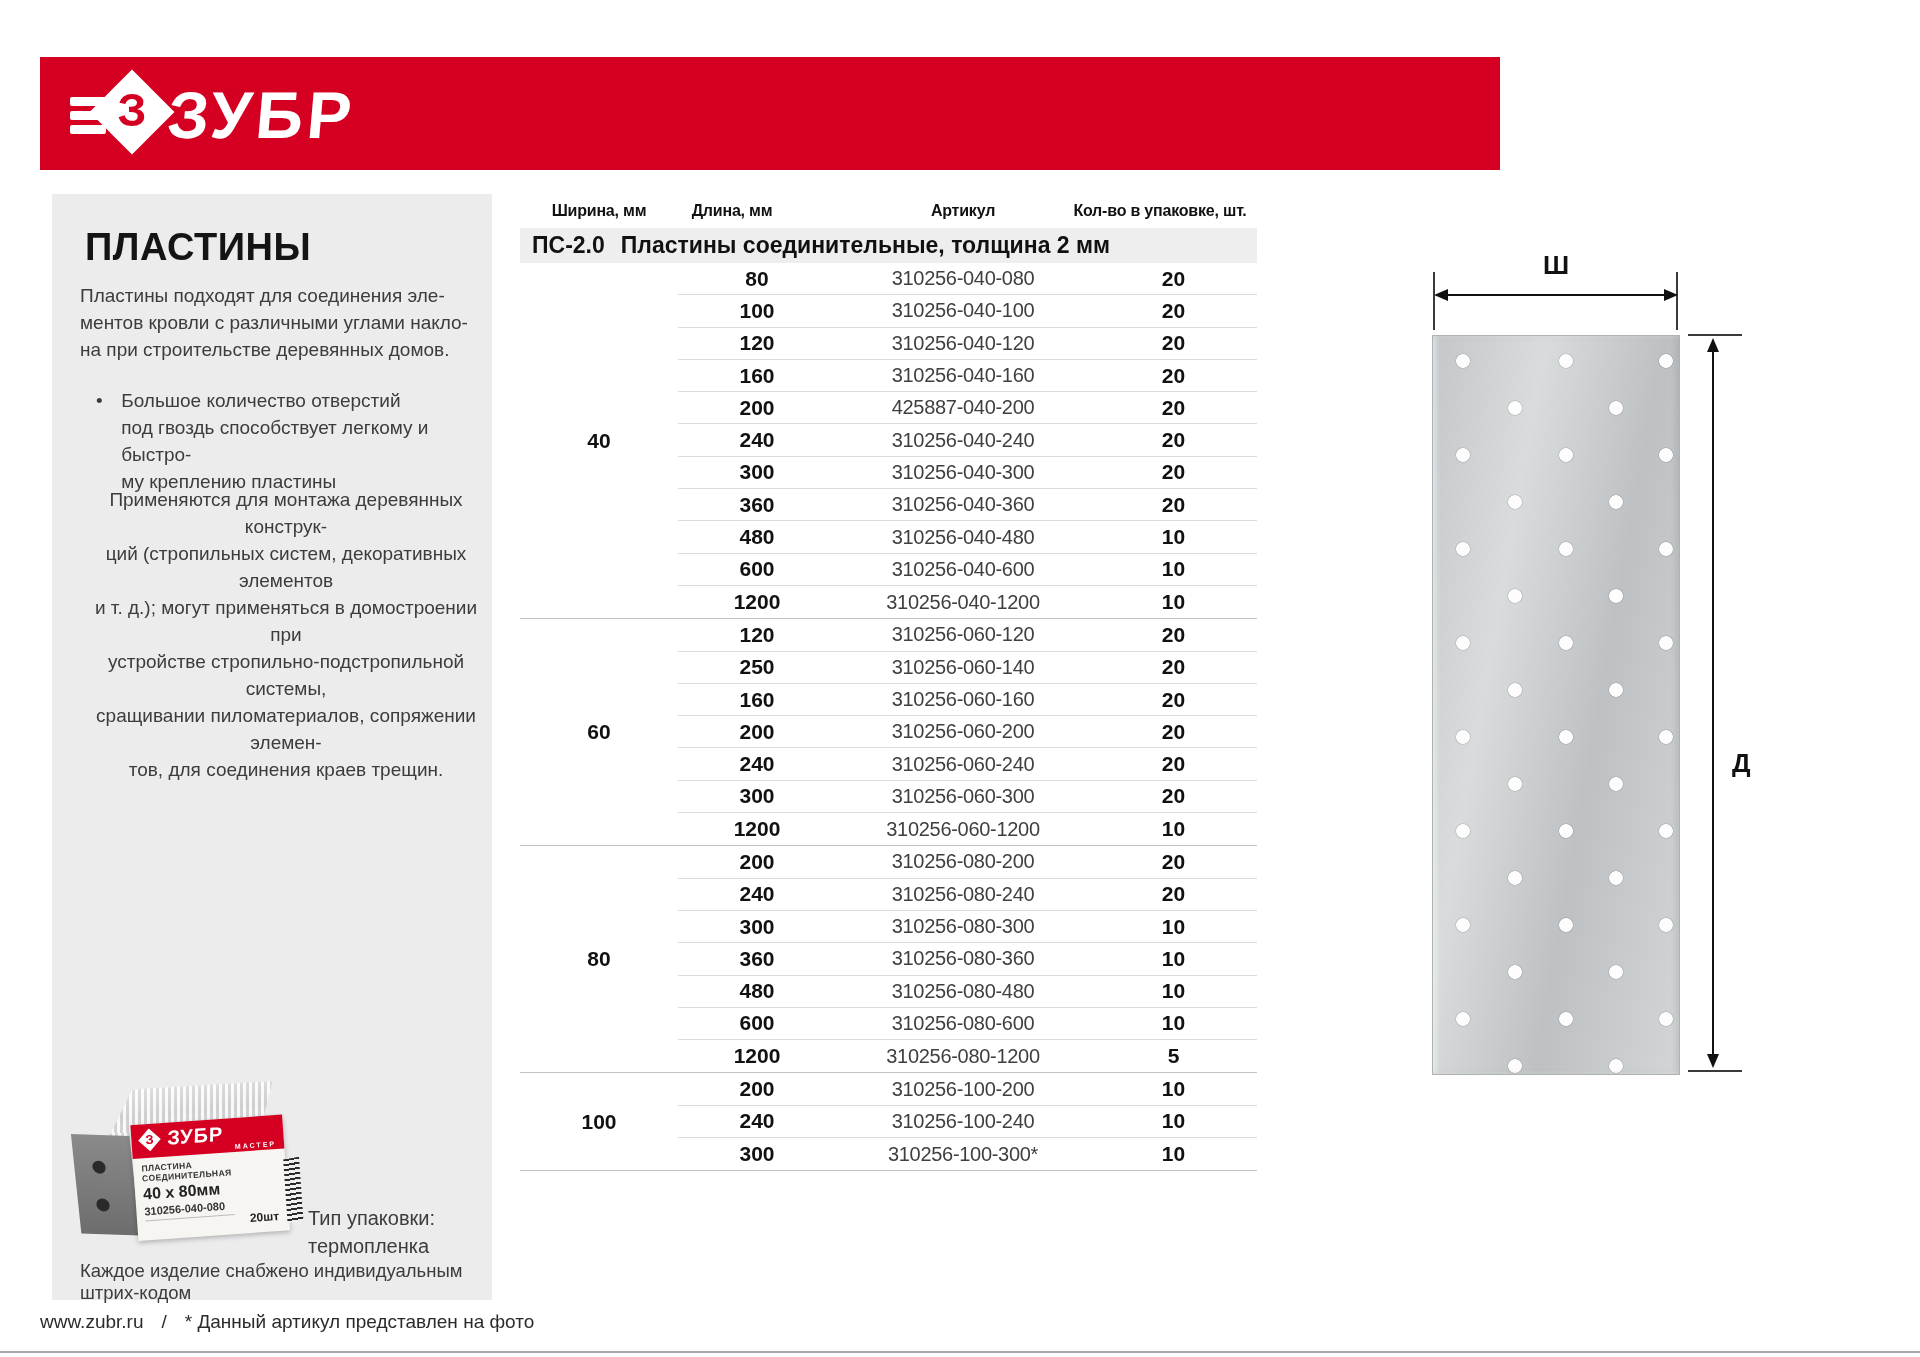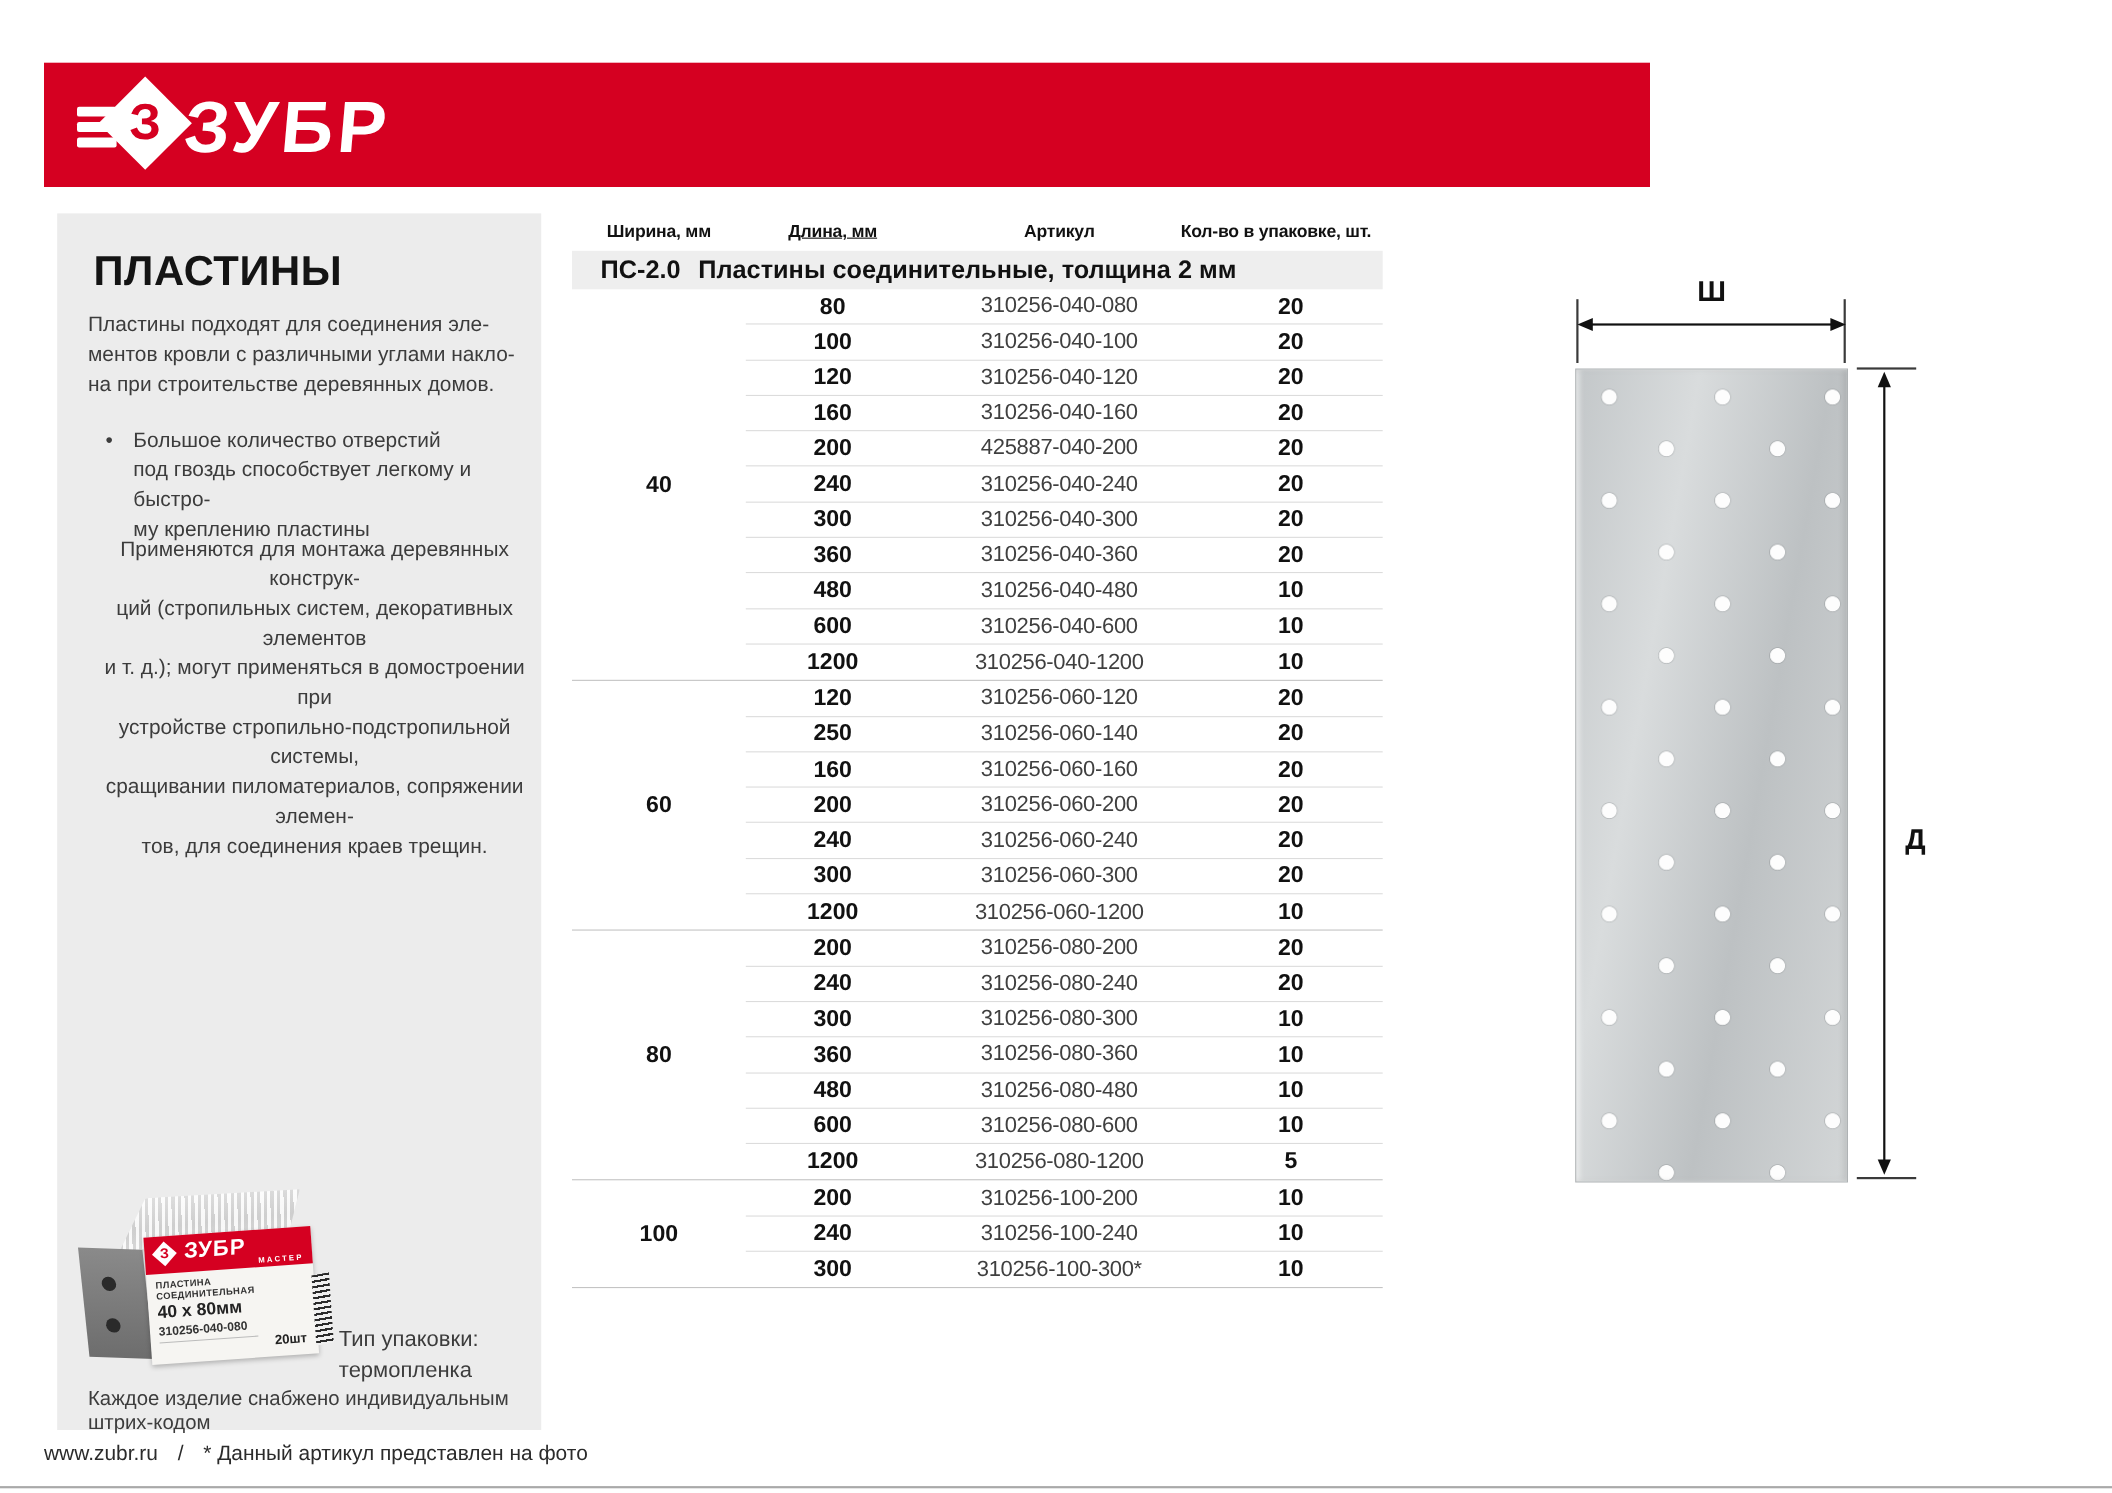--- a/index.html
+++ b/index.html
@@ -49,21 +49,21 @@
   .pkg-l2{margin:2px 8px 0;font-size:16px;font-weight:800;color:#222;}
   .pkg-l3{margin:2px 8px 0;padding-bottom:3px;font-size:11px;font-weight:700;color:#333;border-bottom:1px solid #bbb;width:90px;}
   .pkg-qty{position:absolute;right:10px;bottom:8px;font-size:12px;font-weight:800;color:#222;}
   .pkg-barcode{position:absolute;right:-14px;top:44px;width:16px;height:64px;background:
        repeating-linear-gradient(180deg,#2b2b2b 0 2px,#f0f0f0 2px 5px);transform:skewY(-6deg);}
 
   
   .col-headers{position:absolute;top:202px;height:20px;font-size:16px;font-weight:700;color:#111;letter-spacing:-.2px;}
   .ch{position:absolute;text-align:center;transform:translateX(-50%);white-space:nowrap;}
   .table{position:absolute;left:520px;top:228px;width:737px;}
-  .section-row{height:35px;background:#eeeeee;display:flex;align-items:center;padding-left:26px;box-sizing:border-box;
+  .section-row{height:35px;background:#eeeeee;display:flex;align-items:center;padding-left:12px;box-sizing:border-box;
                font-size:23px;font-weight:800;color:#111;}
   .sec-gap{display:inline-block;width:16px;}
   .tgroup{display:flex;border-top:1px solid #c4c4c4;}
   .tgroup:first-of-type{border-top:0;}
   .tgroup:last-of-type{border-bottom:1px solid #c4c4c4;}
   .cell{box-sizing:border-box;display:flex;align-items:center;justify-content:center;}
   .cw{flex:0 0 158px;font-size:21px;font-weight:800;color:#111;align-self:stretch;text-align:right;}
   .grows{flex:1;}
   .trow{display:flex;height:32.3px;border-bottom:1px solid #dcdcdc;box-sizing:border-box;}
   .grows .trow:last-child{border-bottom:0;}
@@ -166,21 +166,21 @@
     <div class="pack-type">
       <div>Тип упаковки:</div>
       <div>термопленка</div>
     </div>
 
     <div class="bc-note">Каждое изделие снабжено индивидуальным штрих-кодом</div>
   </div>
 
   <div class="col-headers">
     <div class="ch" style="left:599px;">Ширина, мм</div>
-    <div class="ch" style="left:757px;text-decoration:underline;">Длина, мм</div>
+    <div class="ch" style="left:732px;">Длина, мм</div>
     <div class="ch" style="left:963px;">Артикул</div>
     <div class="ch" style="left:1160px;">Кол-во в упаковке, шт.</div>
   </div>
 
   <div class="table">
     <div class="section-row">
       <span>ПС-2.0</span>
         <span class="sec-gap"></span>
         <span>Пластины соединительные, толщина 2 мм</span>
     </div>

